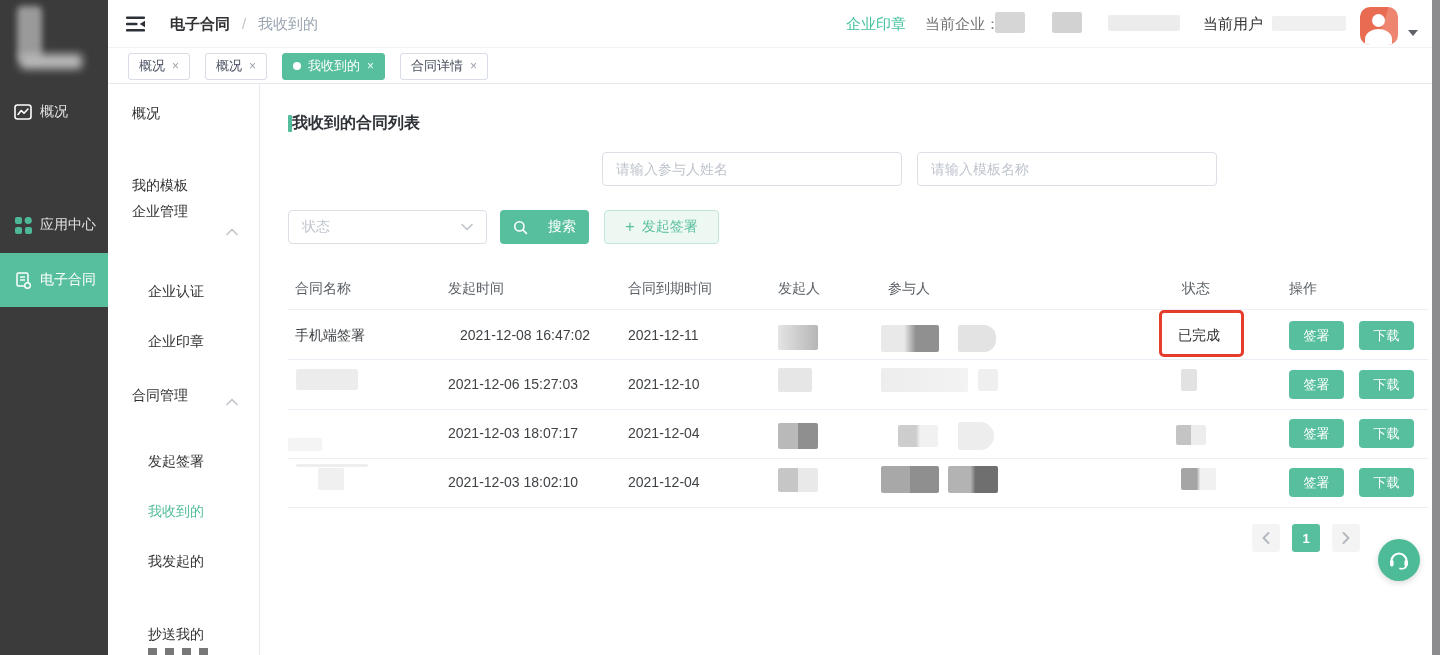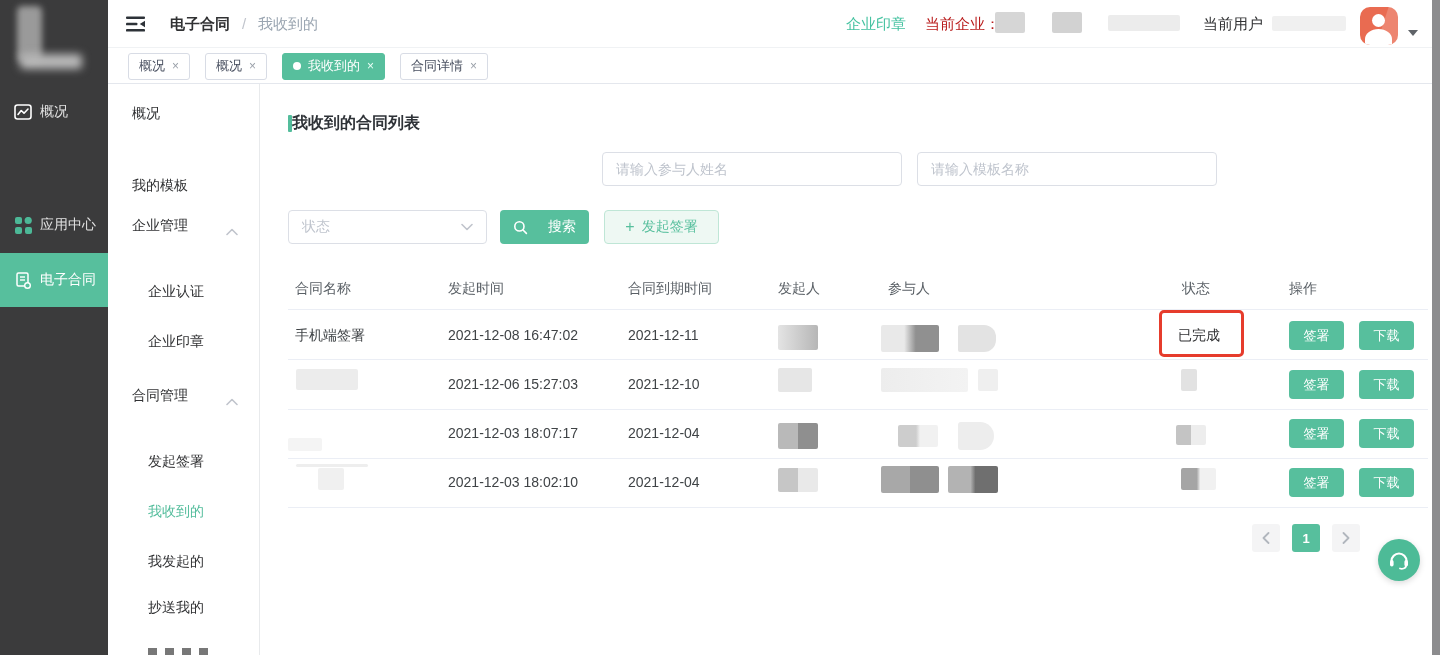--- a/index.html
+++ b/index.html
@@ -15,21 +15,21 @@
   .s1-item.active { background:#57bf9d; color:#fff; height:54px; }
   .s1-icon { width:18px; height:18px; display:flex; align-items:center; justify-content:center; flex:0 0 18px; }
 
   
   .header { position:absolute; left:108px; top:0; width:1332px; height:48px; background:#fff; border-bottom:1px solid #f0f2f4; }
   .collapse-btn { position:absolute; left:18px; top:16px; width:19px; height:16px; cursor:pointer; }
   .crumb-root { position:absolute; left:62px; top:15px; font-size:15px; font-weight:bold; color:#303133; }
   .crumb-sep  { position:absolute; left:134px; top:15px; font-size:15px; color:#c0c4cc; }
   .crumb-cur  { position:absolute; left:150px; top:15px; font-size:15px; color:#9aa5b1; }
   .switch-company { position:absolute; left:738px; top:15px; font-size:15px; color:#45c2a0; cursor:pointer; }
-  .cur-company-label { position:absolute; left:817px; top:15px; font-size:15px; color:#b91c1c; }
+  .cur-company-label { position:absolute; left:817px; top:15px; font-size:15px; color:#737373; }
   .hb { position:absolute; border-radius:2px; }
   .hb1 { left:887px; top:12px; width:30px; height:21px; background:#d6d6d6; }
   .hb2 { left:944px; top:12px; width:30px; height:21px; background:#d2d2d2; }
   .hb3 { left:1000px; top:15px; width:72px; height:16px; background:#ececec; }
   .cur-user-label { position:absolute; left:1095px; top:15px; font-size:15px; color:#303133; }
   .hb4 { left:1164px; top:16px; width:74px; height:15px; background:#f0f0f0; }
   .avatar { position:absolute; left:1252px; top:7px; width:38px; height:38px; border-radius:10px; background:#e96b51; overflow:hidden; cursor:pointer; }
   .avatar .head { position:absolute; left:12px; top:7px; width:13px; height:13px; border-radius:50%; background:#fff; }
   .avatar .body { position:absolute; left:5px; top:22px; width:27px; height:20px; border-radius:50% 50% 0 0; background:#fff; }
   .avatar .shade { position:absolute; right:-8px; top:-8px; width:22px; height:48px; background:rgba(255,255,255,.18); transform:rotate(18deg); }
@@ -179,38 +179,38 @@
     </div>
     <div class="tab">
       <span>合同详情</span>
       <span class="tclose">×</span>
     </div>
   </div>
 
   <div class="sidebar2">
     <div class="s2-item lvl1" style="top:21px;">概况</div>
     <div class="s2-item lvl1" style="top:93px;">我的模板</div>
-    <div class="s2-item lvl1" style="top:133px;">企业管理</div>
+    <div class="s2-item lvl1" style="top:119px;">企业管理</div>
     <span class="s2-arrow" style="top:138px;">
       <svg width="12" height="8" viewBox="0 0 12 8">
           <polyline points="1,6.5 6,1.5 11,6.5" fill="none" stroke="#c0c4cc" stroke-width="1.6" stroke-linecap="round" stroke-linejoin="round"></polyline>
         </svg>
     </span>
     <div class="s2-item lvl2" style="top:199px;">企业认证</div>
     <div class="s2-item lvl2" style="top:249px;">企业印章</div>
     <div class="s2-item lvl1" style="top:303px;">合同管理</div>
     <span class="s2-arrow" style="top:308px;">
       <svg width="12" height="8" viewBox="0 0 12 8">
           <polyline points="1,6.5 6,1.5 11,6.5" fill="none" stroke="#c0c4cc" stroke-width="1.6" stroke-linecap="round" stroke-linejoin="round"></polyline>
         </svg>
     </span>
     <div class="s2-item lvl2" style="top:369px;">发起签署</div>
     <div class="s2-item lvl2 active" style="top:419px;">我收到的</div>
     <div class="s2-item lvl2" style="top:469px;">我发起的</div>
-    <div class="s2-item lvl2" style="top:515px;">抄送我的</div>
+    <div class="s2-item lvl2" style="top:542px;">抄送我的</div>
     <div class="s2-partial"></div>
   </div>
 
   <div class="main">
     <div class="page-title">
       <span class="title-bar"></span>
       <span class="title-text">我收到的合同列表</span>
     </div>
 
     <input class="f-input f2" placeholder="请输入参与人姓名" style="">
@@ -241,21 +241,21 @@
     <div class="th c-expire">合同到期时间</div>
     <div class="th c-ini">发起人</div>
     <div class="th c-part">参与人</div>
     <div class="th c-status">状态</div>
     <div class="th c-act">操作</div>
 
     <div class="divider" style="top:225px;"></div>
 
     <div>
       <div class="cell c-name" style="top:243px;">手机端签署</div>
-      <div class="cell c-start" style="top:243px;">2021-12-08 16:47:02</div>
+      <div class="cell c-start" style="top:243px;margin-left:12px;">2021-12-08 16:47:02</div>
       <div class="cell c-expire" style="top:243px;">2021-12-11</div>
       <div class="rb" style="left:518px; top:241px; width:40px; height:25px; background:linear-gradient(90deg,#e4e4e4,#b6b6b6);"></div>
       <div class="rb" style="left:621px; top:241px; width:58px; height:27px; background:linear-gradient(90deg,#e9e9e9 40%,#909090 60%);"></div>
       <div class="rb" style="left:698px; top:241px; width:38px; height:27px; background:#e3e3e3; border-radius:2px 12px 12px 2px;"></div>
       <div class="cell" style="left:918px; top:243px; color:#303133;">已完成</div>
       <div class="row-btn" style="left:1029px; top:237px;">签署</div>
       <div class="row-btn" style="left:1099px; top:237px;">下载</div>
     </div>
     <div class="divider" style="top:275px;"></div>
 

